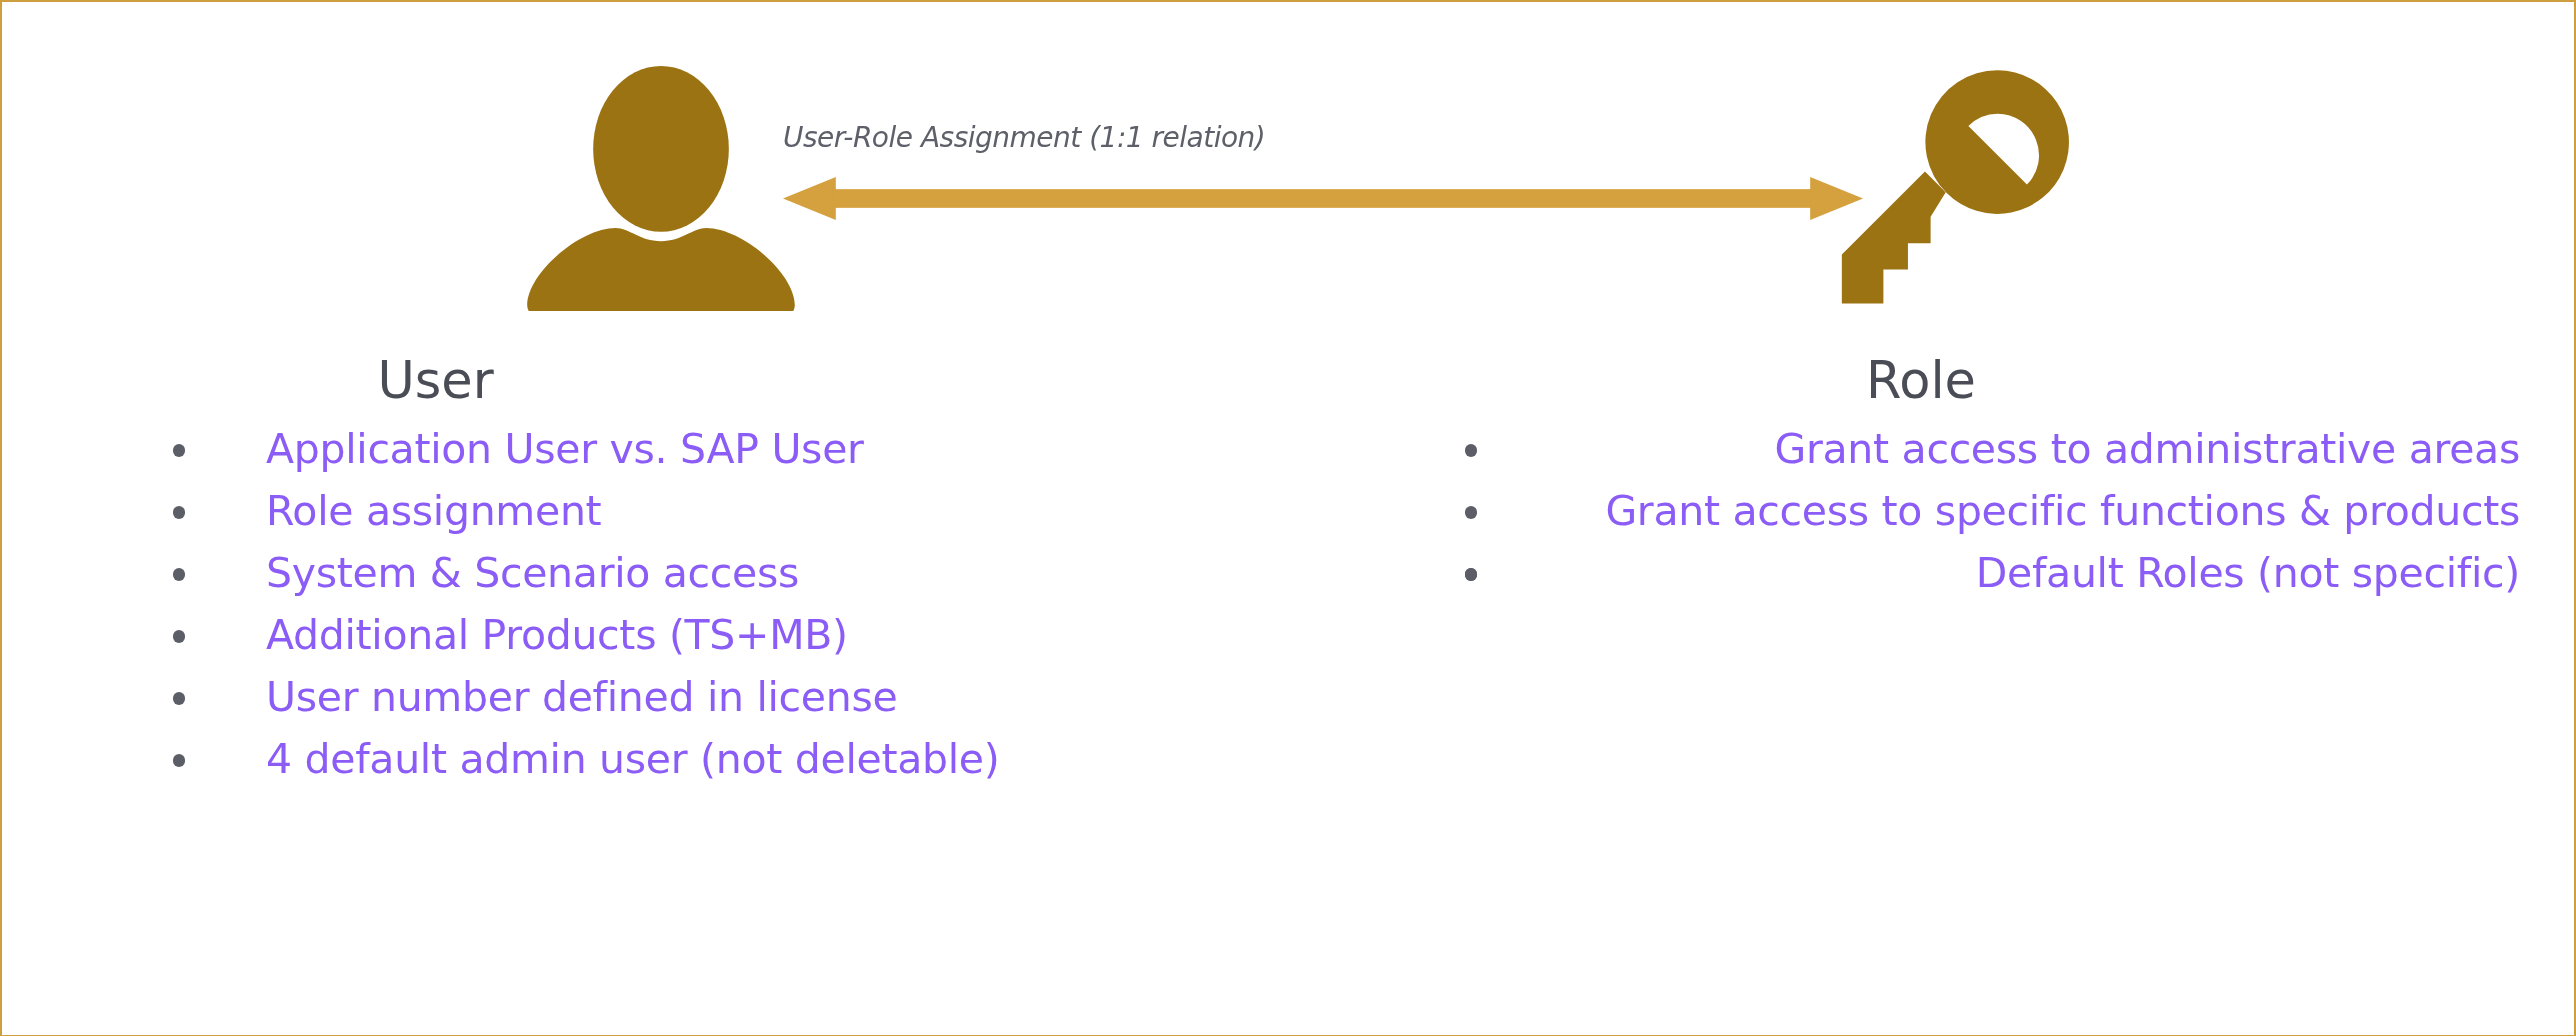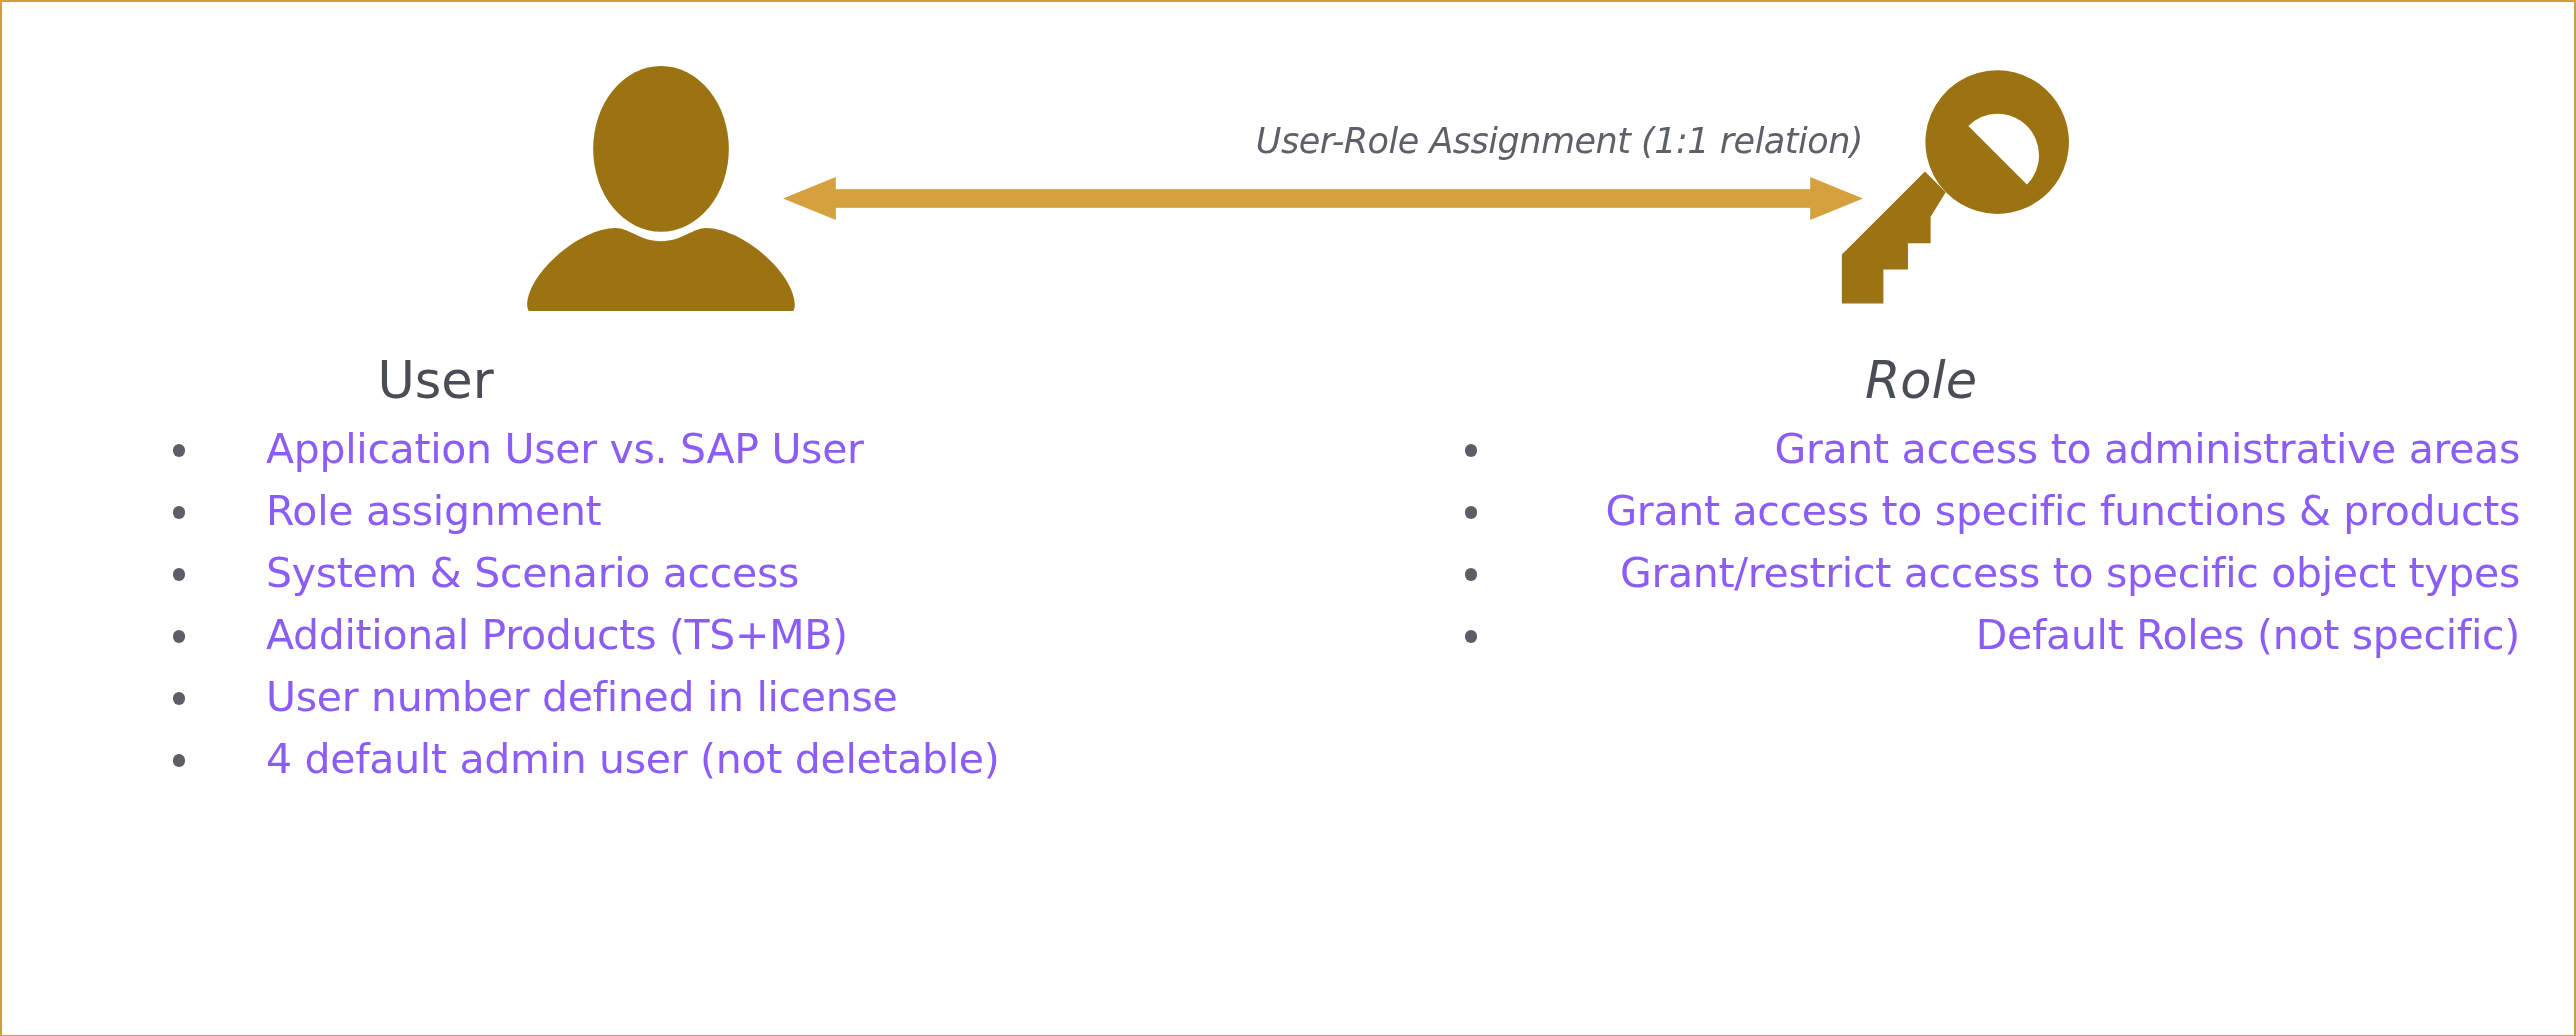--- a/index.html
+++ b/index.html
@@ -44,24 +44,24 @@
     left: 781px;
     top: 175px;
     width: 1080px;
     height: 43px;
   }
   .arrow-label {
     position: absolute;
     left: 781px;
     top: 119px;
     width: 1080px;
-    text-align: right;
+    text-align: left;
     font-family: "DejaVu Sans", sans-serif;
     font-style: italic;
-    font-size: 35px;
+    font-size: 28px;
     color: #5d6068;
     letter-spacing: -0.5px;
     white-space: nowrap;
   }
 
   
   .col {
     position: absolute;
     top: 349px;
   }
@@ -72,21 +72,21 @@
     text-align: center;
     font-family: "DejaVu Sans", sans-serif;
     font-weight: 400;
     font-size: 51px;
     line-height: 60px;
     color: #4a4d55;
     margin: 0 0 7px 0;
     letter-spacing: 0px;
   }
   .col-left .col-title  { padding-right: 472px; }
-  .col-right .col-title { padding-right: 85px; font-style: italic; }
+  .col-right .col-title { padding-right: 85px; }
 
   ul.bullets {
     list-style: none;
     margin: 0;
     padding: 0;
   }
   ul.bullets li {
     position: relative;
     padding-left: 151px;
     font-family: "DejaVu Sans", sans-serif;
@@ -202,21 +202,20 @@
       <li>
         <span class="dot"></span>
         <span>Grant access to administrative areas</span>
       </li>
       <li>
         <span class="dot"></span>
         <span>Grant access to specific functions &amp; products</span>
       </li>
       <li>
         <span class="dot"></span>
-        <span>Grant/restrict access to specific object types</span>
       </li>
       <li>
         <span class="dot"></span>
         <span>Default Roles (not specific)</span>
       </li>
     </ul>
   </div>
 
 </div>
 

